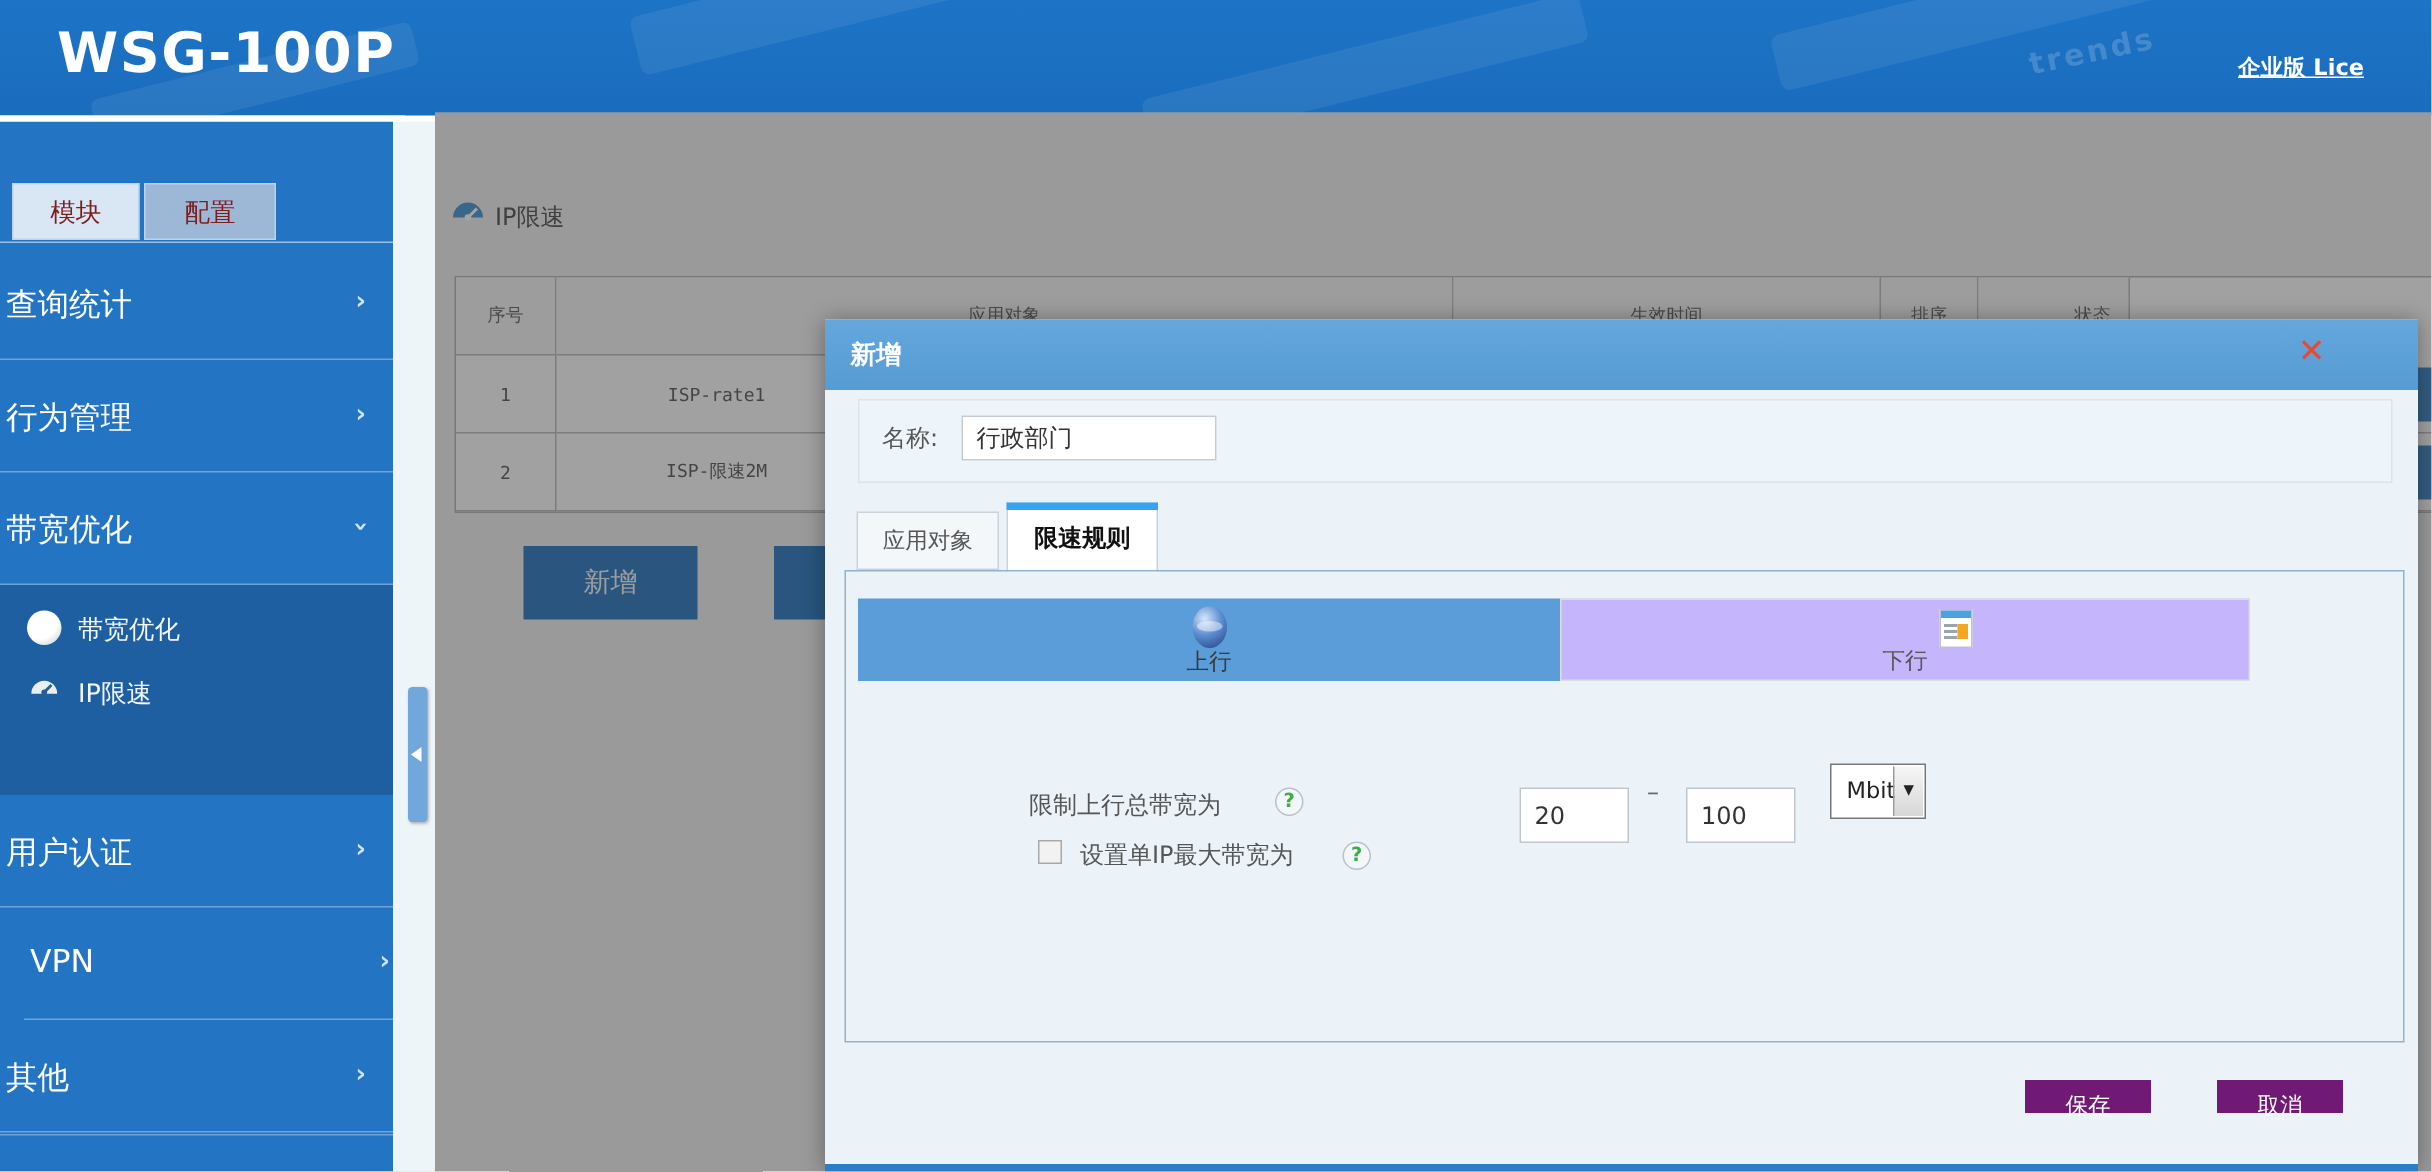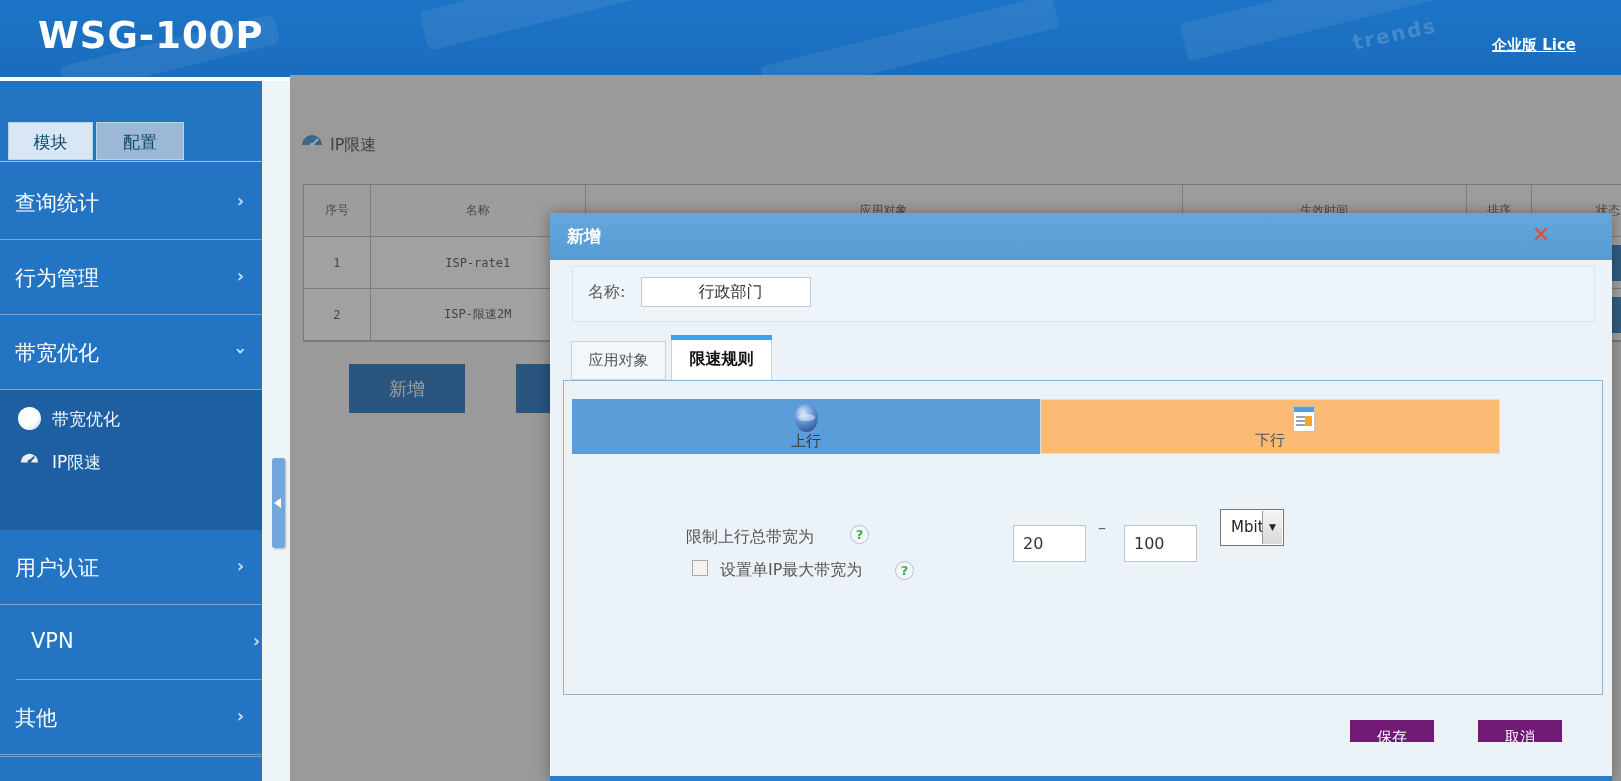--- a/index.html
+++ b/index.html
@@ -17,28 +17,28 @@
                font-size:20px; font-weight:bold; transform:rotate(-12deg); letter-spacing:2px; }
   #logo { position:absolute; left:38px; top:14px; color:#fff; font-size:37px;
           font-weight:bold; letter-spacing:1px; }
   #license { position:absolute; left:1492px; top:36px; color:#fff; font-size:15px;
              font-weight:bold; text-decoration:underline; white-space:nowrap; cursor:pointer; }
   #logo-underline { left:0; top:77px; width:270px; height:4px; background:#fff; z-index:3; }
 
   
   #sidebar { left:0; top:81px; width:262px; height:700px; background:#2474c4; z-index:2; }
   .side-tab { position:absolute; top:41px; height:38px; text-align:center; line-height:38px;
-              font-size:17px; color:#0c4a6e; cursor:pointer; border:1px solid #bcd2e6; }
+              font-size:17px; color:#7f1d1d; cursor:pointer; border:1px solid #bcd2e6; }
   #tab-module { left:8px;  width:85px; background:#d9e7f4; }
   #tab-config { left:96px; width:88px; background:#9cb8d6; }
   #side-tabline { position:absolute; left:0; top:80px; width:262px; height:1px;
                   background:rgba(255,255,255,0.55); }
   .menu-item { position:absolute; left:0; width:262px; height:75px; color:#fff;
                font-size:21px; cursor:pointer; border-bottom:1px solid rgba(255,255,255,0.35); }
-  .menu-item .mi-label { position:absolute; left:15px; top:24px; }
+  .menu-item .mi-label { position:absolute; left:4px; top:24px; }
   .menu-item .mi-arrow { position:absolute; right:18px; top:26px; font-size:17px;
                          color:#cfe3f7; font-weight:bold; }
   .mi-arrow.down { transform:rotate(90deg); }
   #submenu { position:absolute; left:0; top:309px; width:262px; height:140px; background:#1e5fa2; }
   .sub-item { position:absolute; left:0; width:262px; height:42px; color:#f2f7fb;
               font-size:17px; cursor:pointer; }
   .sub-item .si-label { position:absolute; left:52px; top:10px; }
   .si-icon { position:absolute; left:18px; top:9px; width:23px; height:23px; }
   .icon-circle { border-radius:50%; background:radial-gradient(circle at 35% 30%,#ffffff 55%,#b9c6cf 100%); }
   svg.wicon { width:23px; height:23px; display:block; }
@@ -89,36 +89,36 @@
   #modal-title { position:absolute; left:17px; top:12px; color:#fff; font-size:17px;
                  font-weight:bold; }
   #modal-close { position:absolute; left:978px; top:9px; width:26px; height:26px;
                  color:#e8492f; font-size:22px; font-weight:bold; line-height:26px;
                  text-align:center; cursor:pointer; }
   #name-box { position:absolute; left:22px; top:53px; width:1023px; height:56px;
               border:1px solid #dde4e9; background:#edf5fa; }
   #name-label { position:absolute; left:38px; top:69px; font-size:16px; color:#555; }
   #name-input { position:absolute; left:91px; top:64px; width:170px; height:30px;
                 background:#fff; border:1px solid #c3cbd1; font-size:16px; color:#333;
-                padding-left:9px; font-family:"DejaVu Sans", sans-serif;text-align:center; }
+                padding-left:9px; font-family:"DejaVu Sans", sans-serif; }
   .m-tab { position:absolute; text-align:center; cursor:pointer; }
   #mtab-objects { left:21px; top:128px; width:95px; height:39px; background:#f3f7f9;
                   border:1px solid #c9d3da; font-size:15px; color:#555; line-height:37px; }
   #mtab-rules { left:121px; top:122px; width:101px; height:46px; background:#fff;
                 border:1px solid #c9d3da; border-bottom:none; font-size:16px; color:#111;
                 font-weight:bold; line-height:46px; }
   #mtab-rules .tab-topbar { position:absolute; left:-1px; top:-1px; width:101px; height:5px;
                             background:#35a3f1; }
   #rule-panel { position:absolute; left:13px; top:167px; width:1040px; height:315px;
                 border:1px solid #8fb3cf; }
   
   #dir-toggle { position:absolute; left:22px; top:186px; width:992px; height:55px; }
   .dir-half { position:absolute; top:0; height:55px; cursor:pointer; }
   #dir-up { left:0; width:468px; background:#5b9dd8; }
-  #dir-down { left:468px; width:460px; background:#fdba74; border:1px solid #ddd; }
+  #dir-down { left:468px; width:460px; background:#c4b5fd; border:1px solid #ddd; }
   .dir-label { position:absolute; bottom:3px; width:100%; text-align:center;
                font-size:15px; color:#3a3a3a; }
   #dir-down .dir-label { color:#555; }
   #globe-icon { position:absolute; left:223px; top:5px; width:23px; height:28px;
      border-radius:50%;
      background:radial-gradient(circle at 35% 30%, #d6e8fb 0%, #5d8ed2 45%, #1d3f80 100%); }
   #globe-icon .band { position:absolute; left:3px; top:10px; width:17px; height:7px;
      background:rgba(255,255,255,0.45); border-radius:50%; }
   #page-icon { position:absolute; left:252px; top:6px; width:22px; height:26px;
      background:#fff; border:1px solid #c2c2c2; }
@@ -233,21 +233,20 @@
           <path d="M12 2a10 10 0 0 0-10 10h20a10 10 0 0 0-10-10z" fill="#4a97d4"></path>
           <circle cx="12" cy="12" r="2.2" fill="#ffffff"></circle>
           <line x1="12" y1="12" x2="18" y2="6" stroke="#fff" stroke-width="2"></line>
         </svg>
     </span>
     <span id="page-title">IP限速</span>
 
     <div id="grid">
       <div class="g-row g-head">
         <div class="g-cell c0">序号</div>
-        <div class="g-cell c1">名称</div>
         <div class="g-cell c2">应用对象</div>
         <div class="g-cell c3">生效时间</div>
         <div class="g-cell c4">排序</div>
         <div class="g-cell c5">状态</div>
       </div>
       <div class="g-row g-body">
         <div class="g-cell c0 mono">1</div>
         <div class="g-cell c1 mono">ISP-rate1</div>
         <div class="g-cell c2"></div>
         <div class="g-cell c3"></div>

